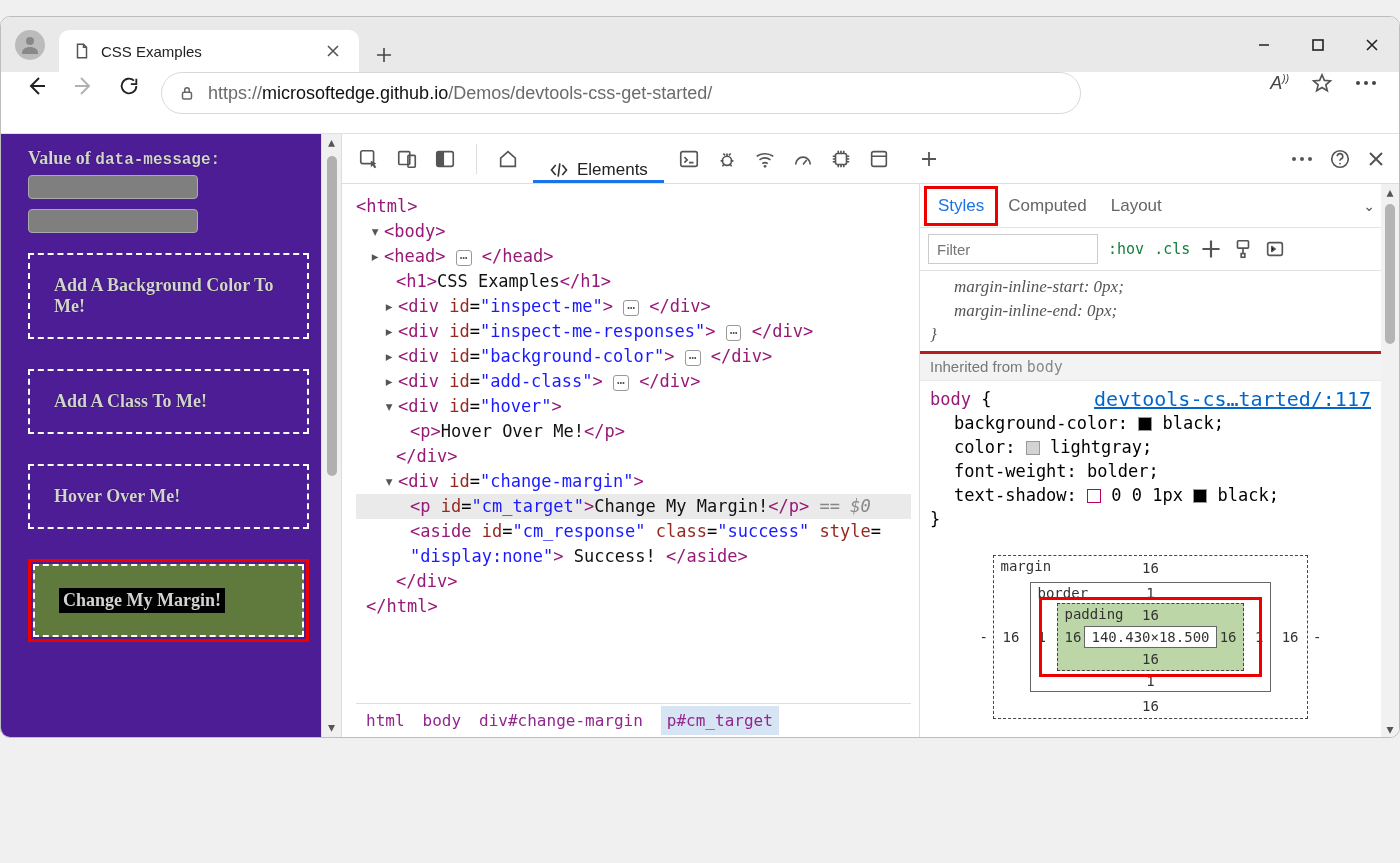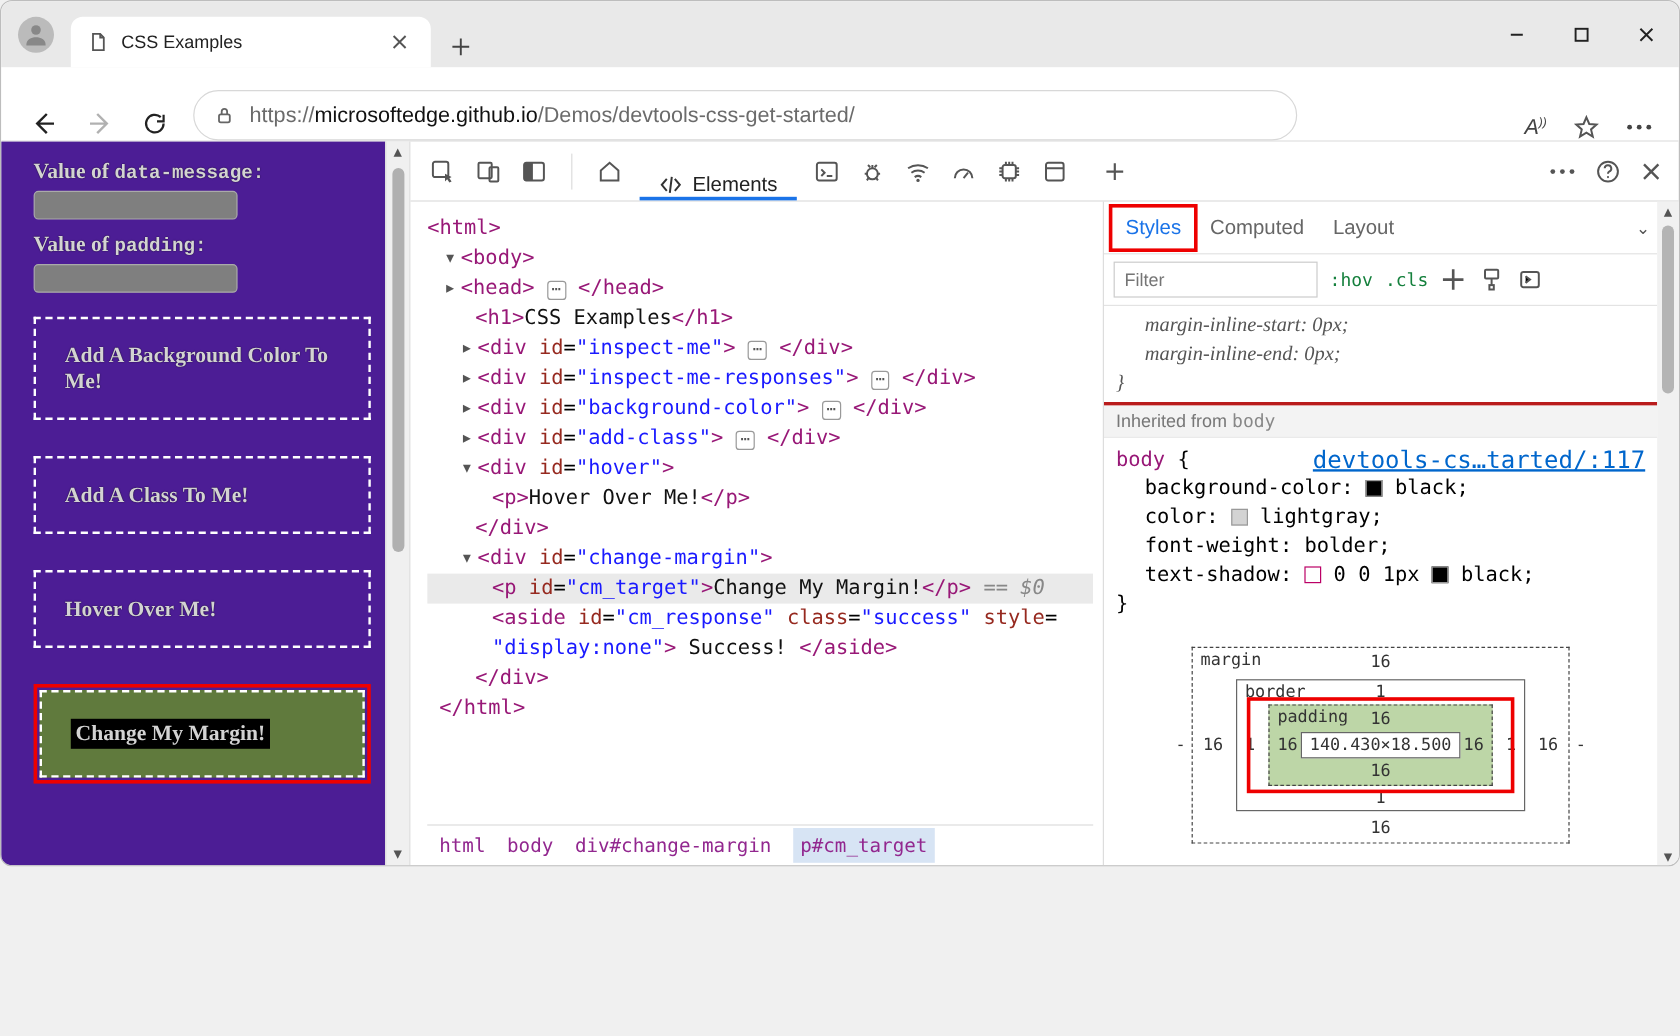--- a/index.html
+++ b/index.html
@@ -4,37 +4,37 @@
 <style>
 :root{
   --win-border:#bdbdbd; --chrome:#e9e9e9; --chrome-dark:#d0d0d0;
   --url:#6b6b6b; --tab-active:#fff; --tool-icon:#555;
   --black:#000; --dtblue:#1a73e8; --html-tag:#981877; --html-attr:#96291f;
   --html-str:#1a1aff; --html-id:#5e2ca5; --link:#0066cc; --gray:#888;
   --hl:#d7e4f4; --path:#92278f; --red:#ee0000; --red3:3px solid #ee0000;
 }
 *{box-sizing:border-box}
 body{margin:0;font:14px "Segoe UI",Arial,sans-serif;background:#f0f0f0}
-.window{width:1400px;height:722px;margin:0 auto;border:1px solid var(--win-border);
+.window{width:1400px;height:722px;margin:16px auto;border:1px solid var(--win-border);
   border-radius:10px;overflow:hidden;display:flex;flex-direction:column;background:#fff}
 
 .titlebar{height:55px;background:var(--chrome);display:flex;align-items:flex-end;position:relative}
 .avatar{width:30px;height:30px;border-radius:50%;background:#bbb;margin:0 14px 12px 14px;
   display:flex;align-items:center;justify-content:center}
 .avatar svg{width:24px;height:24px;fill:#888}
 .tab{background:var(--tab-active);border-radius:10px 10px 0 0;padding:10px 18px 10px 14px;
   display:flex;align-items:center;gap:10px;min-width:300px;height:42px}
 .tab .pg{width:18px;height:18px}
 .tab-title{color:#222;font-size:15px}
 .tab-close{margin-left:auto;width:16px;height:16px;color:#555}
 .newtab{width:34px;height:34px;display:flex;align-items:center;justify-content:center;margin-left:8px;color:#444}
 .winbtns{margin-left:auto;display:flex;gap:0}
 .winbtn{width:54px;height:55px;display:flex;align-items:center;justify-content:center;color:#222}
 
-.urlbar{height:62px;background:#fff;border-bottom:1px solid #e0e0e0;display:flex;align-items:flex-end;padding:0 22px;gap:18px}
+.urlbar{height:62px;background:#fff;border-bottom:1px solid #e0e0e0;display:flex;align-items:flex-start;padding:0 22px;gap:18px}
 .nbtn{width:28px;height:28px;display:flex;align-items:center;justify-content:center;color:#333}
 .omni{flex:1;max-width:920px;height:42px;border:1px solid #d8d8d8;border-radius:22px;display:flex;align-items:center;
   padding:0 16px;gap:12px;color:#333;font-size:18px}
 .omni .lock{width:18px;height:18px;color:#666}
 .omni .u1{color:#6b6b6b}
 .omni .u2{color:#111}
 .omni .u3{color:#6b6b6b}
 .right-tools{display:flex;align-items:center;gap:22px;margin-left:auto;color:#444}
 
 .content{flex:1;display:flex;min-height:0}
@@ -196,23 +196,20 @@
   </div>
 
   <div class="content">
 
     <div class="page-wrap">
       <div class="page">
         <p>
           <span>Value of </span><span class="mono">data-message:</span>
         </p>
         <div class="inp"></div>
-        <p>
-          <span>Value of </span><span class="mono">padding:</span>
-        </p>
         <div class="inp"></div>
 
         <div class="boxes">
           <div class="dashed"><span>Add A Background Color To Me!</span></div>
           <div class="dashed"><span>Add A Class To Me!</span></div>
           <div class="dashed"><span>Hover Over Me!</span></div>
           <div class="change-wrap">
             <div class="change-inner">
               <span class="change-txt">Change My Margin!</span>
             </div>

